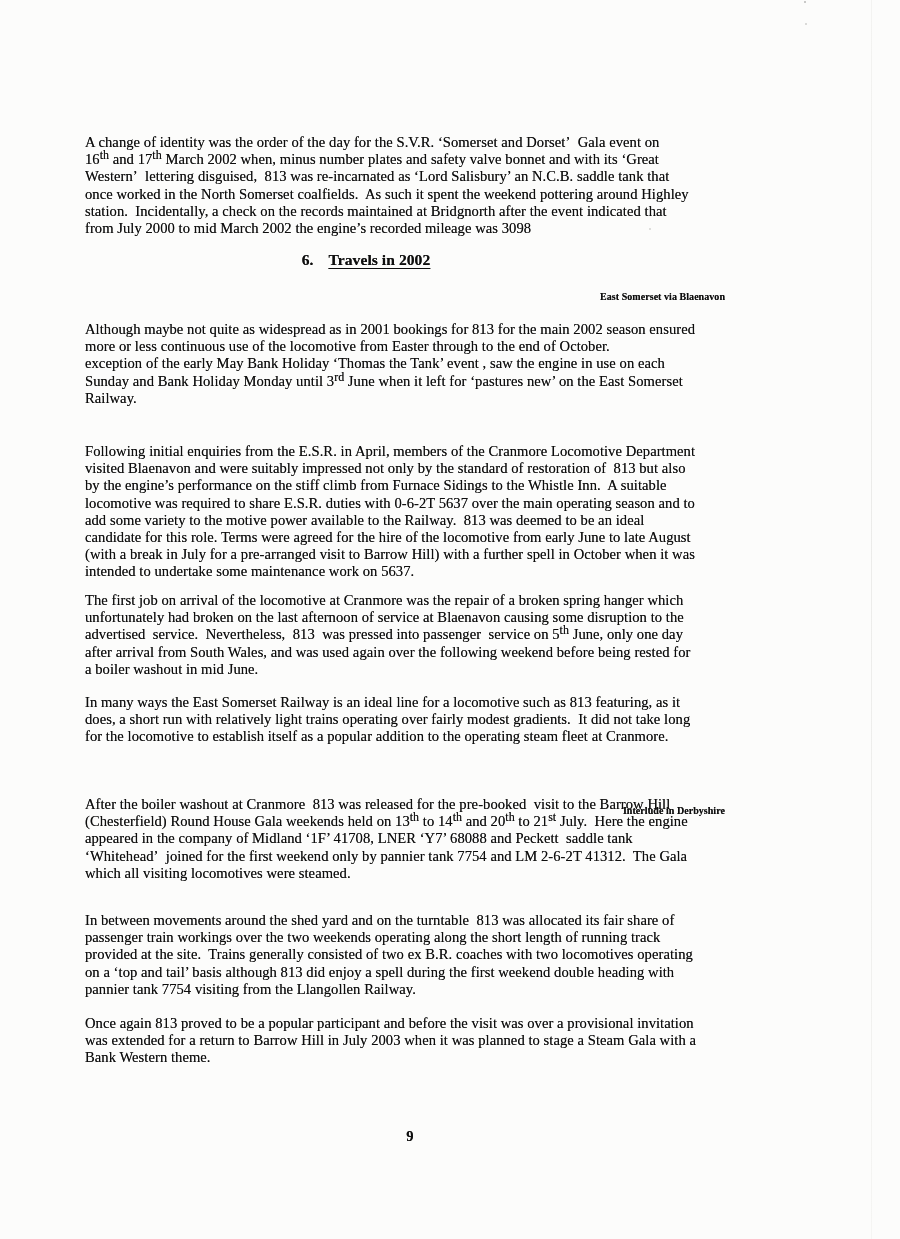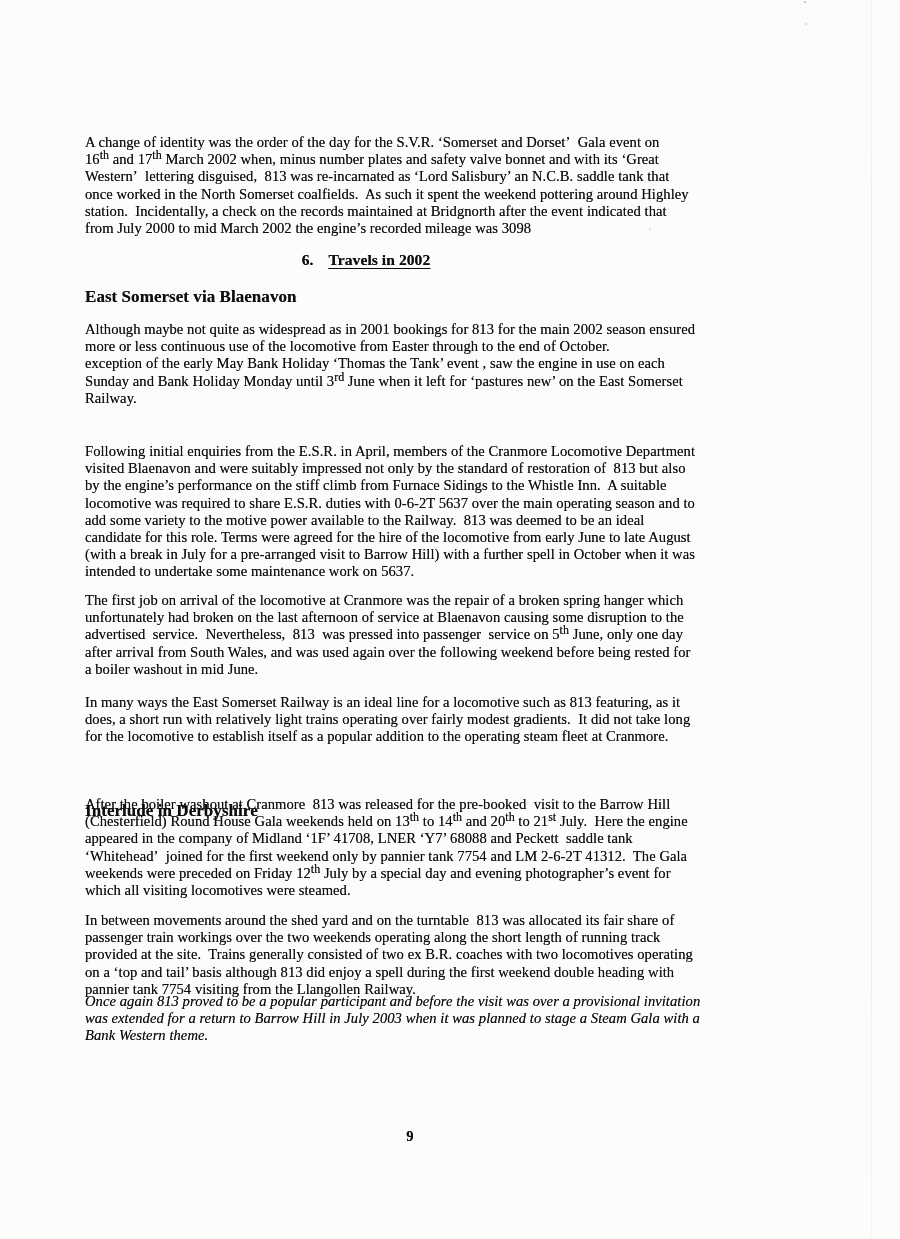--- a/index.html
+++ b/index.html
@@ -39,39 +39,40 @@
   #blk-p1      { top: 134px; }
   #blk-heading { top: 251px; }
   #blk-sub1    { top: 288px; }
   #blk-p2      { top: 321px; }
   #blk-p3      { top: 443px; }
   #blk-p4      { top: 592px; }
   #blk-p5      { top: 694px; }
   #blk-sub2    { top: 762px; margin-top: 40px; }
   #blk-p6      { top: 796px; }
   #blk-p7      { top: 912px; }
-  #blk-p8      { top: 993px; font-style: italic; }
+  #blk-p8      { top: 1015px; }
 
   h1.heading {
     margin: 0;
     width: 562px;
     text-align: center;
     font-size: 15.6px;
     font-weight: bold;
   }
   h1.heading .hnum { margin-right: 15px; }
   h1.heading .htitle {
     text-decoration: underline;
     text-decoration-thickness: 1.4px;
     text-underline-offset: 2.5px;
   }
   h2.subheading {
     margin: 0;
-    font-size: 17px;
+    font-size: 10px;
     font-weight: bold;
+    text-align: right;
   }
   #page-number {
     position: absolute;
     top: 1128px;
     left: 85px;
     width: 650px;
     text-align: center;
     font-size: 14.6px;
     font-weight: bold;
     text-shadow: 0 0 0.45px rgba(10,10,10,0.65);
@@ -143,21 +144,20 @@
       <div class="line">for the locomotive to establish itself as a popular addition to the operating steam fleet at Cranmore.</div>
     </section>
 
   <h2 class="block subheading" id="blk-sub2">Interlude in Derbyshire</h2>
 
   <section class="block" id="blk-p6">
       <div class="line">After the boiler washout at Cranmore&nbsp; 813 was released for the pre-booked&nbsp; visit to the Barrow Hill</div>
       <div class="line">(Chesterfield) Round House Gala weekends held on 13<sup>th</sup> to 14<sup>th</sup> and 20<sup>th</sup> to 21<sup>st</sup> July.&nbsp; Here the engine</div>
       <div class="line">appeared in the company of Midland ‘1F’ 41708, LNER ‘Y7’ 68088 and Peckett&nbsp; saddle tank</div>
       <div class="line">‘Whitehead’&nbsp; joined for the first weekend only by pannier tank 7754 and LM 2-6-2T 41312.&nbsp; The Gala</div>
-      <div class="line">weekends were preceded on Friday 12<sup>th</sup> July by a special day and evening photographer’s event for</div>
       <div class="line">which all visiting locomotives were steamed.</div>
     </section>
 
   <section class="block" id="blk-p7">
       <div class="line">In between movements around the shed yard and on the turntable&nbsp; 813 was allocated its fair share of</div>
       <div class="line">passenger train workings over the two weekends operating along the short length of running track</div>
       <div class="line">provided at the site.&nbsp; Trains generally consisted of two ex B.R. coaches with two locomotives operating</div>
       <div class="line">on a ‘top and tail’ basis although 813 did enjoy a spell during the first weekend double heading with</div>
       <div class="line">pannier tank 7754 visiting from the Llangollen Railway.</div>
     </section>

